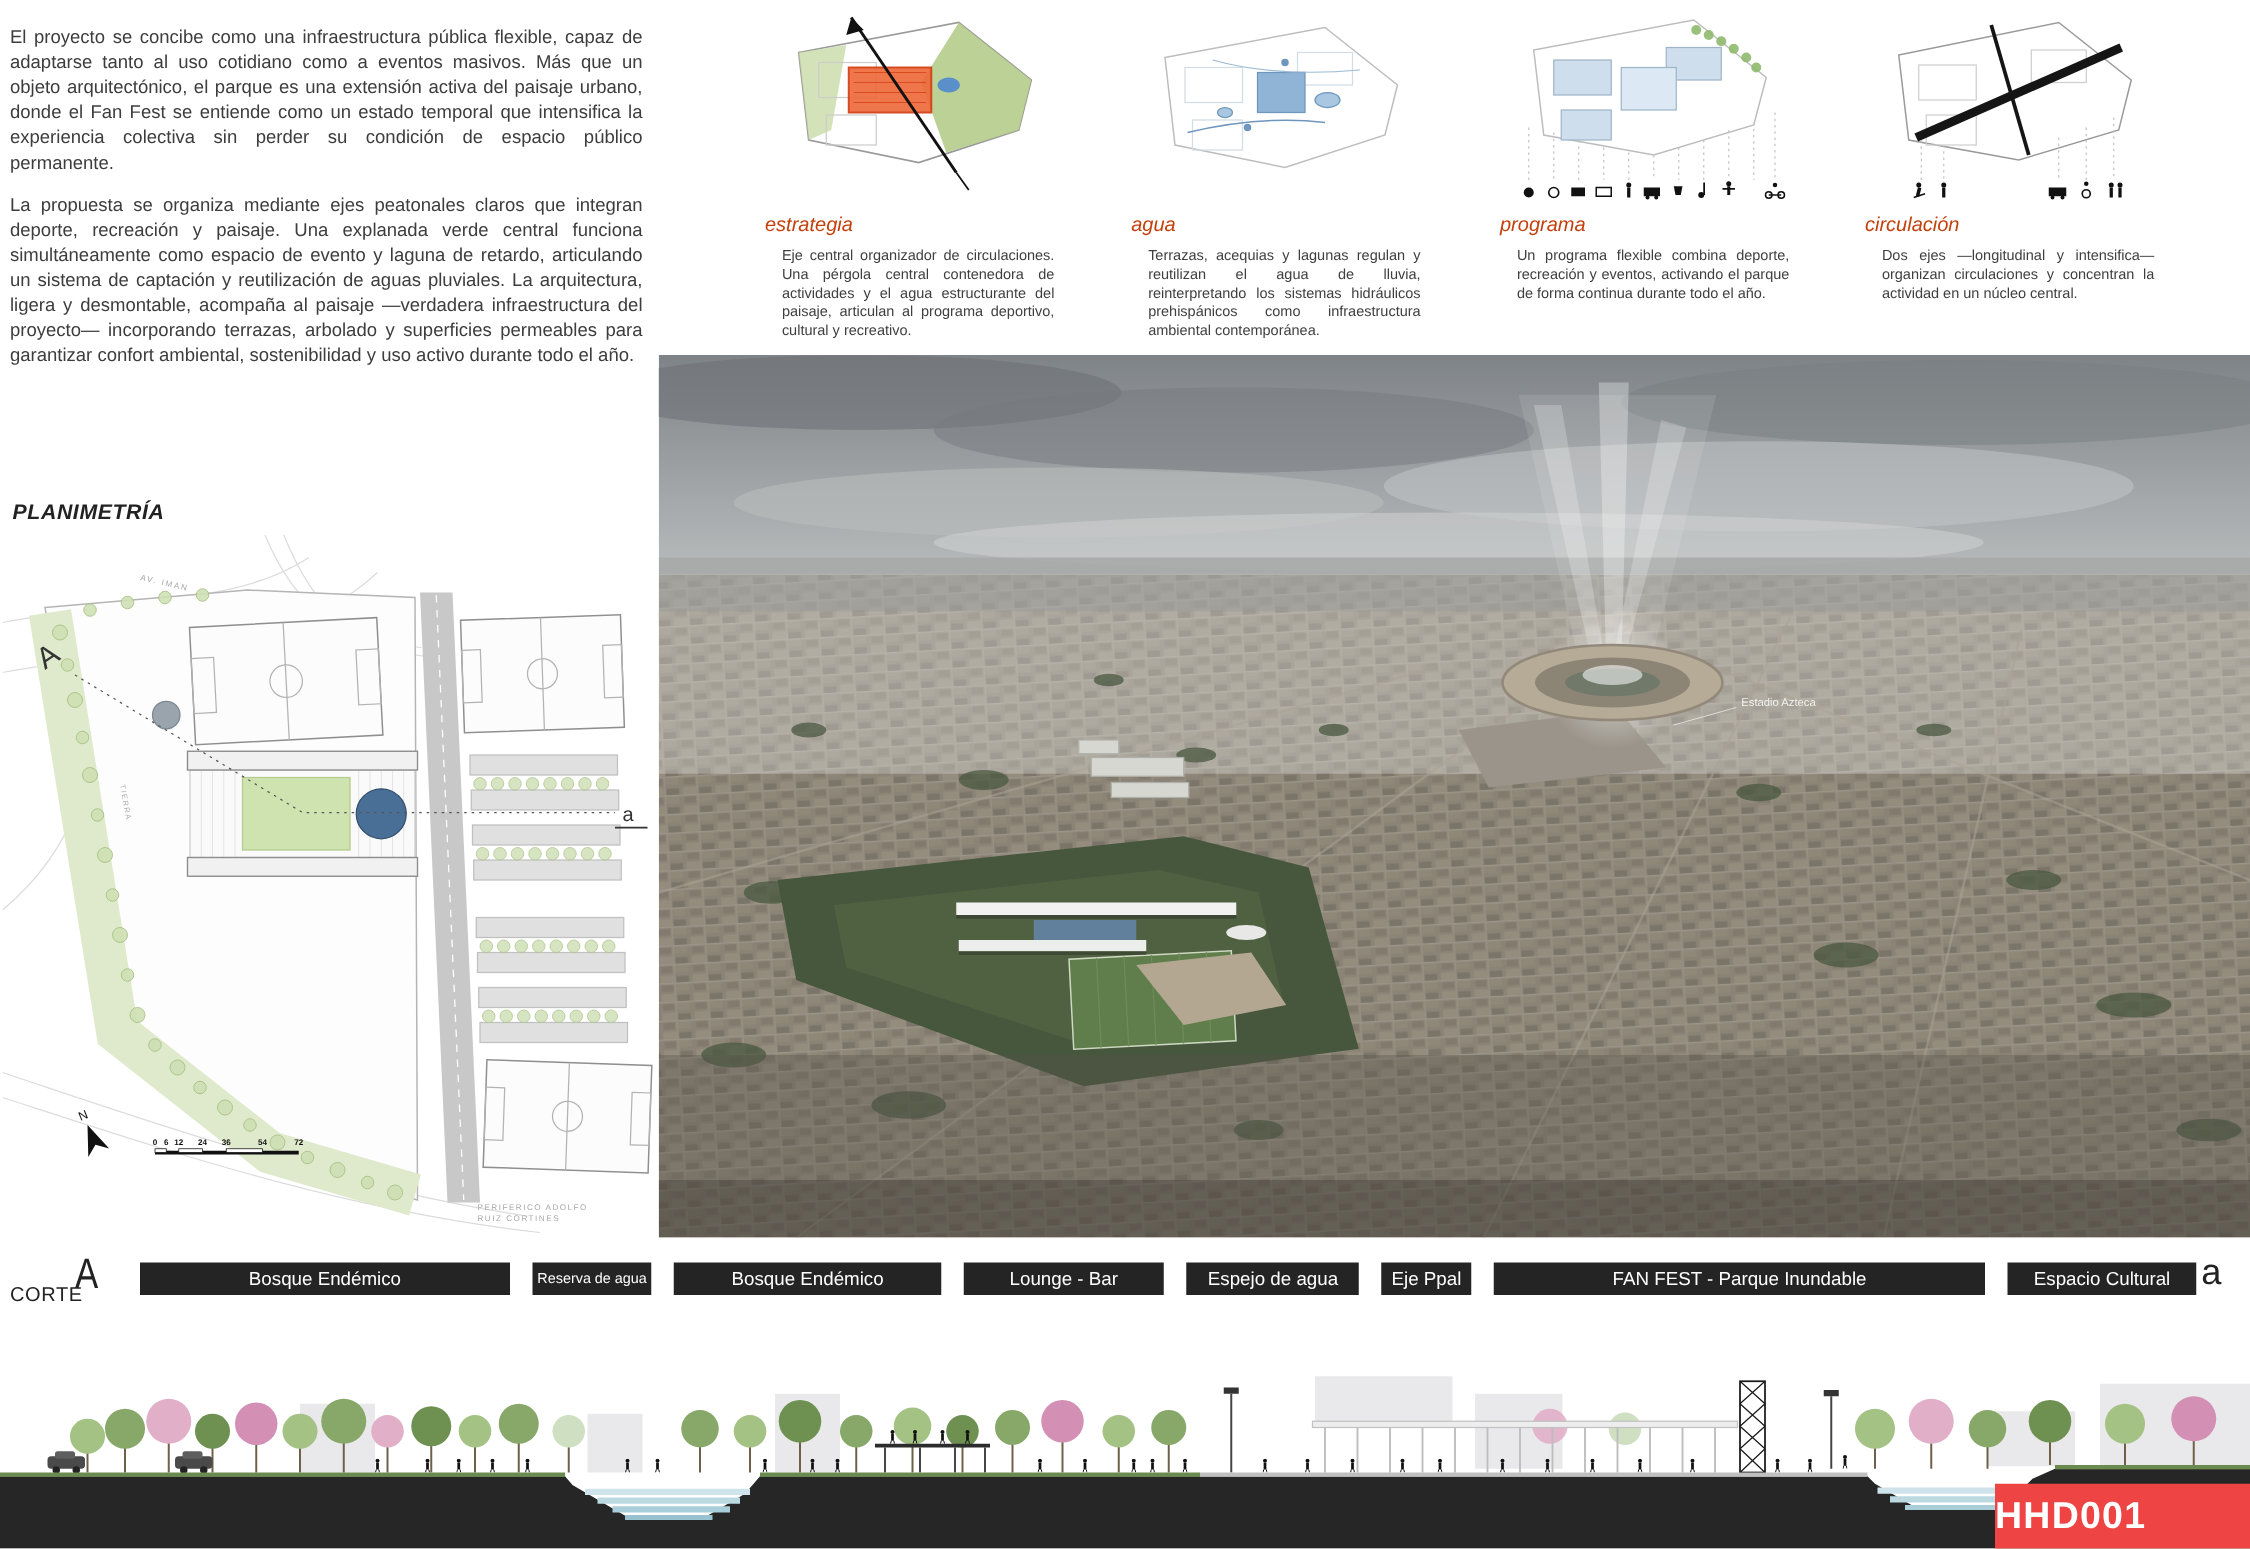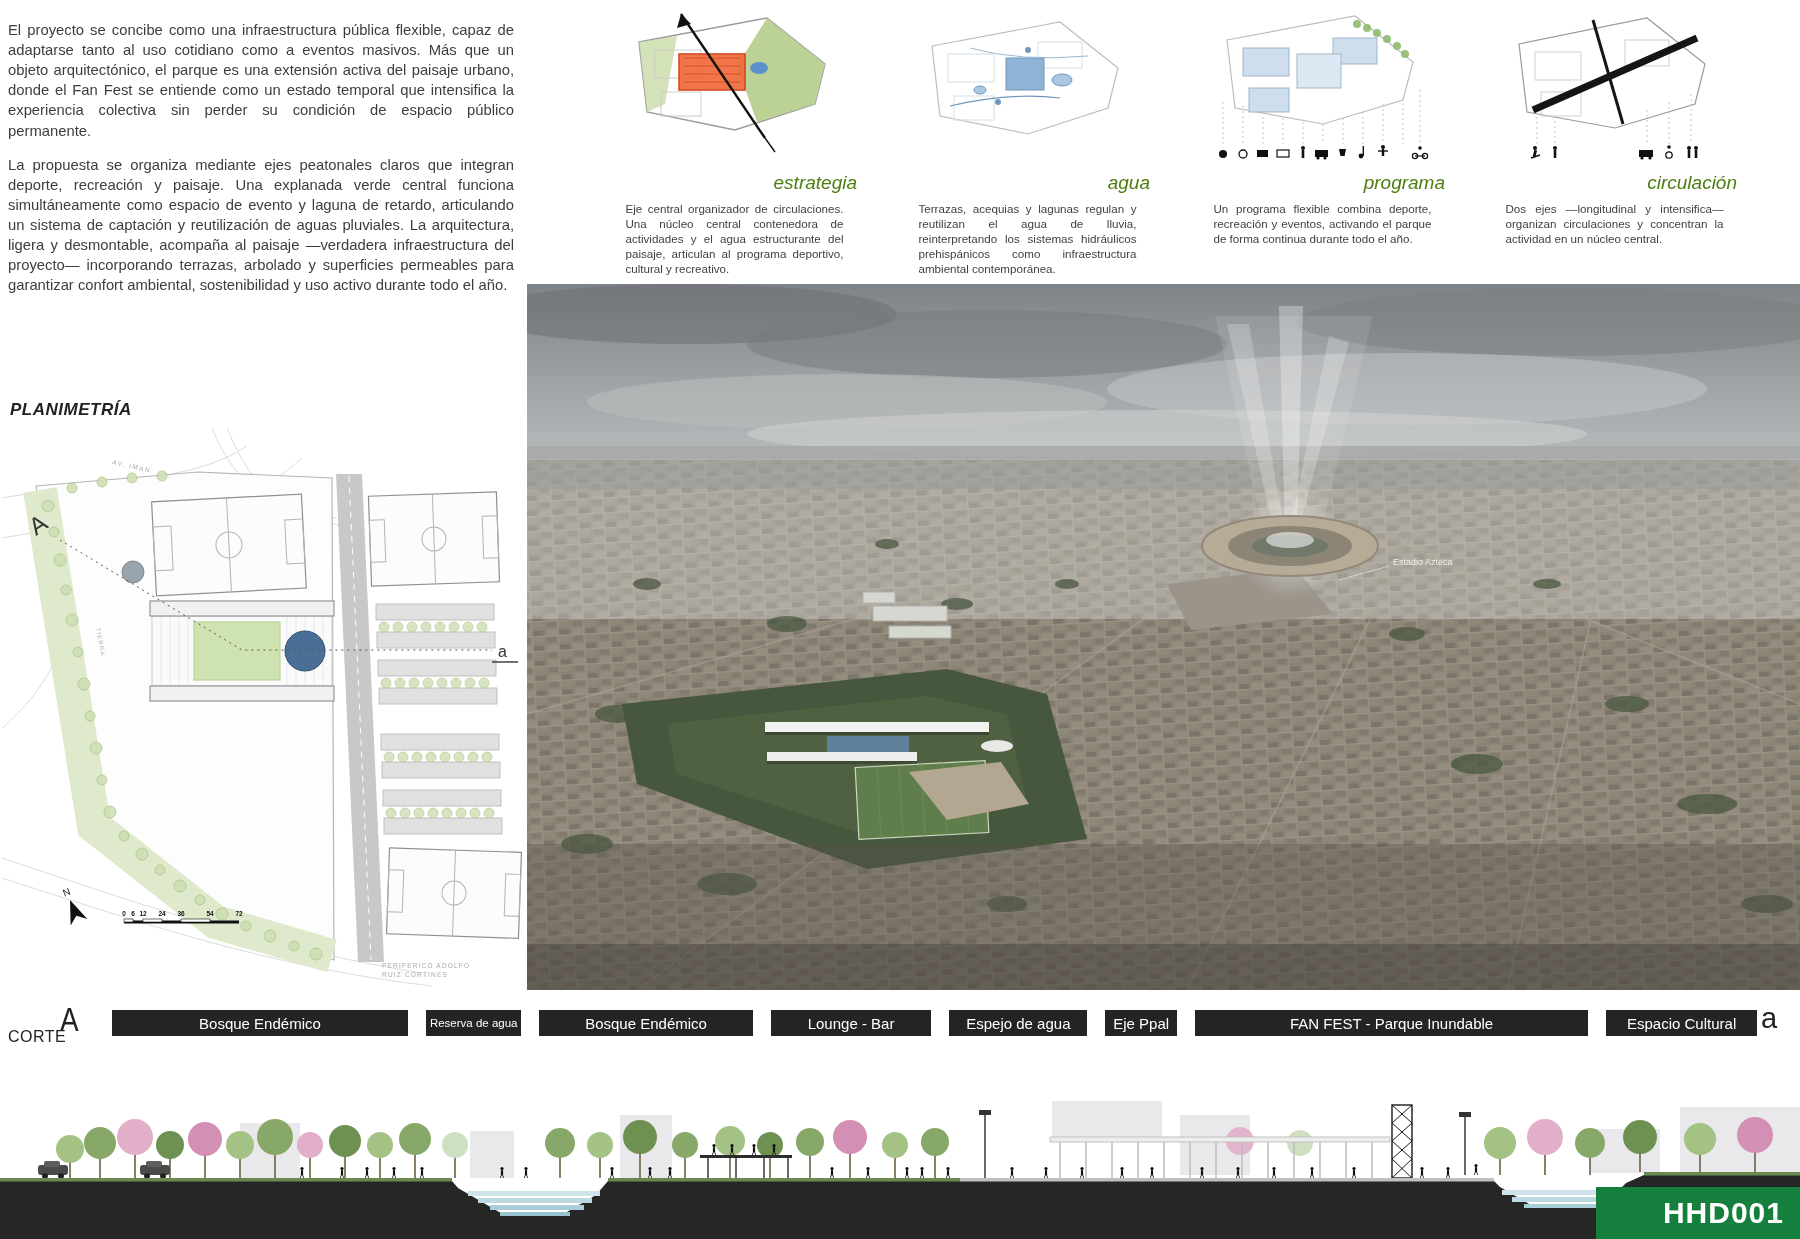--- a/index.html
+++ b/index.html
@@ -6,42 +6,42 @@
   .board{position:relative;width:1800px;height:1239px;background:#fff;overflow:hidden;
          font-family:"Liberation Sans",sans-serif;color:#222;}
   
   .intro{position:absolute;left:8px;top:6px;width:506px;}
   .intro-title{font-weight:900;font-size:46px;line-height:.97;letter-spacing:-2px;color:#0a0a0a;}
   .intro p{margin:14px 0 0;font-size:14.8px;line-height:1.36;text-align:justify;color:#3d3d3d;}
   
   .diagram-col{position:absolute;top:6px;width:245px;}
   .d1{left:612px}.d2{left:905px}.d3{left:1200px}.d4{left:1492px}
   .diagram-art{width:235px;height:162px;margin:0 auto;display:block;}
-  .diagram-label{margin-top:4px;text-align:right;font-style:italic;font-size:19px;color:#4d7c0f;}
+  .diagram-label{margin-top:4px;text-align:left;font-style:italic;font-size:16px;color:#c2410c;}
   .diagram-caption{margin:7px auto 0;width:218px;font-size:11.6px;line-height:1.3;
                    text-align:justify;color:#3f3f3f;}
   
   .plan-heading{position:absolute;left:10px;top:400px;font-size:17px;font-weight:bold;letter-spacing:.5px;font-style:italic;}
   .plan-svg{position:absolute;left:2px;top:428px;}
   
   .render{position:absolute;left:527px;top:284px;width:1273px;height:706px;}
   
   .corte-heading{position:absolute;left:8px;top:1028px;font-size:16px;font-weight:normal;letter-spacing:.5px;}
   .marker-A{position:absolute;left:58px;top:1000px;font-size:34px;font-weight:400;color:#222;
             transform:scaleX(.82);}
   .marker-a{position:absolute;left:1761px;top:1002px;font-size:29px;color:#222;}
   .corte-bar{position:absolute;left:112px;top:1010px;width:1645px;height:26px;display:flex;}
   .seg{background:#242424;color:#fff;height:26px;display:flex;align-items:center;justify-content:center;
        font-size:15px;margin-right:18px;white-space:nowrap;overflow:hidden;}
   .seg:last-child{margin-right:0;}
   .seg-small{font-size:11.5px;}
   
   .section-svg{position:absolute;left:0;top:1045px;}
-  .code-box{position:absolute;right:0;top:1187px;width:204px;height:52px;background:#15803d;
-            display:flex;align-items:center;justify-content:flex-end;padding-right:16px;box-sizing:border-box;}
+  .code-box{position:absolute;right:0;top:1187px;width:204px;height:52px;background:#ef4444;
+            display:flex;align-items:center;box-sizing:border-box;}
   .code-box span{color:#fff;font-weight:bold;font-size:30px;letter-spacing:1px;}
 </style>
 </head>
 <body>
 
 <div class="board">
 
   <div class="intro">
     <p>El proyecto se concibe como una infraestructura pública flexible, capaz de adaptarse tanto al uso cotidiano como a eventos masivos. Más que un objeto arquitectónico, el parque es una extensión activa del paisaje urbano, donde el Fan Fest se entiende como un estado temporal que intensifica la experiencia colectiva sin perder su condición de espacio público permanente.</p>
     <p>La propuesta se organiza mediante ejes peatonales claros que integran deporte, recreación y paisaje. Una explanada verde central funciona simultáneamente como espacio de evento y laguna de retardo, articulando un sistema de captación y reutilización de aguas pluviales. La arquitectura, ligera y desmontable, acompaña al paisaje —verdadera infraestructura del proyecto— incorporando terrazas, arbolado y superficies permeables para garantizar confort ambiental, sostenibilidad y uso activo durante todo el año.</p>
@@ -60,21 +60,21 @@
       <line x1="66" y1="68" x2="124" y2="68" stroke="#d43c12" stroke-width=".6"></line>
       <line x1="66" y1="76" x2="124" y2="76" stroke="#d43c12" stroke-width=".6"></line>
       <ellipse cx="142" cy="62" rx="9" ry="6" fill="#5b8fc9"></ellipse>
       <g>
         <line x1="148" y1="132" x2="64" y2="8" stroke="#111" stroke-width="2.4"></line>
         <polygon points="64,8 60,22 74,18" fill="#111"></polygon>
         <line x1="148" y1="132" x2="158" y2="146" stroke="#111" stroke-width="1.4"></line>
       </g>
     </svg>
     <div class="diagram-label">estrategia</div>
-    <div class="diagram-caption">Eje central organizador de circulaciones. Una núcleo central contenedora de actividades y el agua estructurante del paisaje, articulan al programa deportivo, cultural y recreativo.</div>
+    <div class="diagram-caption">Eje central organizador de circulaciones. Una pérgola central contenedora de actividades y el agua estructurante del paisaje, articulan al programa deportivo, cultural y recreativo.</div>
   </div>
 
   <div class="diagram-col d2">
     <svg class="diagram-art" viewBox="0 0 235 162">
       <polygon points="22,40 150,16 208,62 198,102 118,128 30,110" fill="#ffffff" stroke="#bdbdbd" stroke-width="1.2"></polygon>
       <rect x="38" y="48" width="46" height="28" fill="none" stroke="#d3dde6"></rect>
       <rect x="44" y="90" width="40" height="24" fill="none" stroke="#d3dde6"></rect>
       <rect x="128" y="36" width="44" height="26" fill="none" stroke="#d3dde6"></rect>
       <rect x="96" y="52" width="38" height="32" fill="#8fb4d6" stroke="#6f97bd"></rect>
       <ellipse cx="152" cy="74" rx="10" ry="6" fill="#a9c7e0" stroke="#6f97bd"></ellipse>

